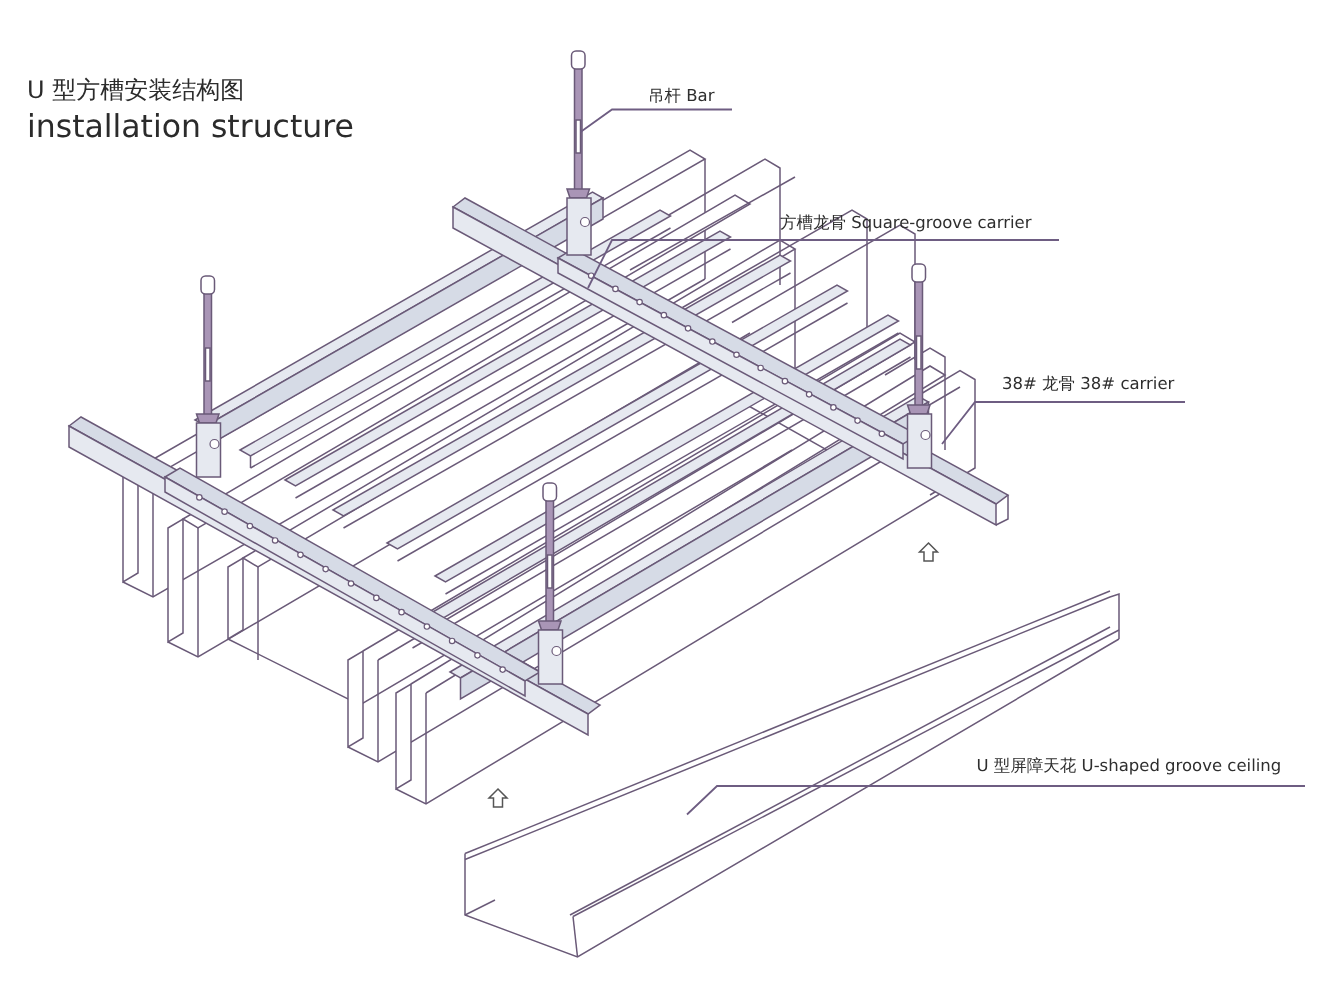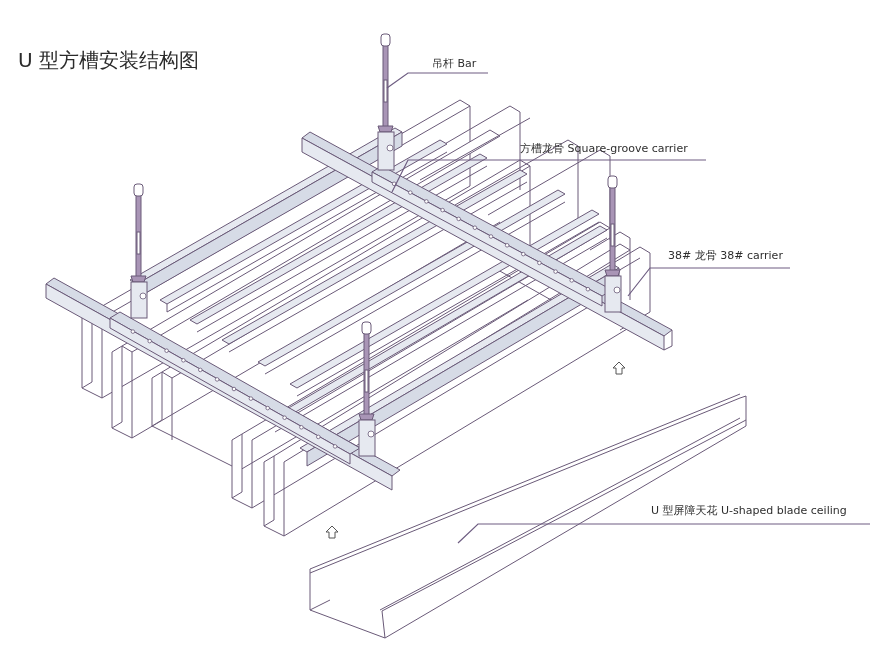--- a/index.html
+++ b/index.html
@@ -1,36 +1,37 @@
 <!DOCTYPE html>
 <html><head>
 <meta charset="utf-8">
 <style>
   html, body { margin: 0; padding: 0; background: #ffffff; }
   body { width: 891px; height: 659px; position: relative; overflow: hidden;
          font-family: "DejaVu Sans", "Liberation Sans", sans-serif; color: #2a2a2a; }
   .title { position: absolute; left: 18px; top: 48px; line-height: 24px; font-size: 21px; color: #2b2b2b; }
   .title div { white-space: nowrap; }
-  .title .zh { font-size: 20px; }
+  .title .zh { font-size: 16px; }
   .lbl { position: absolute; font-size: 11px; color: #2e2e2e; white-space: nowrap; }
   svg { position: absolute; left: 0; top: 0; }
   .ln { stroke: #6a5a78; stroke-width: 1; fill: none; }
   .lnf { stroke: #6a5a78; stroke-width: 1; fill: #ffffff; }
   .steel { stroke: #6a5a78; stroke-width: 1; fill: #d6dbe6; }
   .steel2 { stroke: #6a5a78; stroke-width: 1; fill: #e6e9f0; }
   .rod { stroke: #6a5a78; stroke-width: 1; fill: #a995b6; }
   .leader { stroke: #6e5d82; stroke-width: 1.2; fill: none; }
   .hole { fill: #ffffff; stroke: #6a5a78; stroke-width: 0.8; }
   .arrow { stroke: #555; stroke-width: 1; fill: #fff; }
 </style>
 </head>
 <body>
 
 <div class="title">
   <div class="zh">U 型方槽安装结构图</div>
+  <div>installation structure</div>
 </div>
 
 <svg width="891" height="659" viewBox="0 0 891 659">
 
   <g>
 
     <g>
       <polygon class="lnf" points="82,318 92,312 92,382 82,388"></polygon>
       <polygon class="lnf" points="92,312 460,100 470,106 102,318"></polygon>
       <polyline class="ln" points="82,388 102,398 470,186"></polyline>
@@ -220,13 +221,13 @@
 
   <polyline class="leader" points="387,88 408,73 488,73"></polyline>
   <polyline class="leader" points="392,192 408,160 706,160"></polyline>
   <polyline class="leader" points="628,296 650,268 790,268"></polyline>
   <polyline class="leader" points="458,543 478,524 870,524"></polyline>
 </svg>
 
 <div class="lbl" style="left:432px; top:56px;">吊杆  Bar</div>
 <div class="lbl" style="left:520px; top:141px;text-align:right;">方槽龙骨  Square-groove carrier</div>
 <div class="lbl" style="left:668px; top:248px;">38# 龙骨  38# carrier</div>
-<div class="lbl" style="left:651px; top:503px;">U 型屏障天花  U-shaped blade ceiling</div>
+<div class="lbl" style="left:651px; top:503px;">U 型屏障天花  U-shaped groove ceiling</div>
 
 </body></html>

